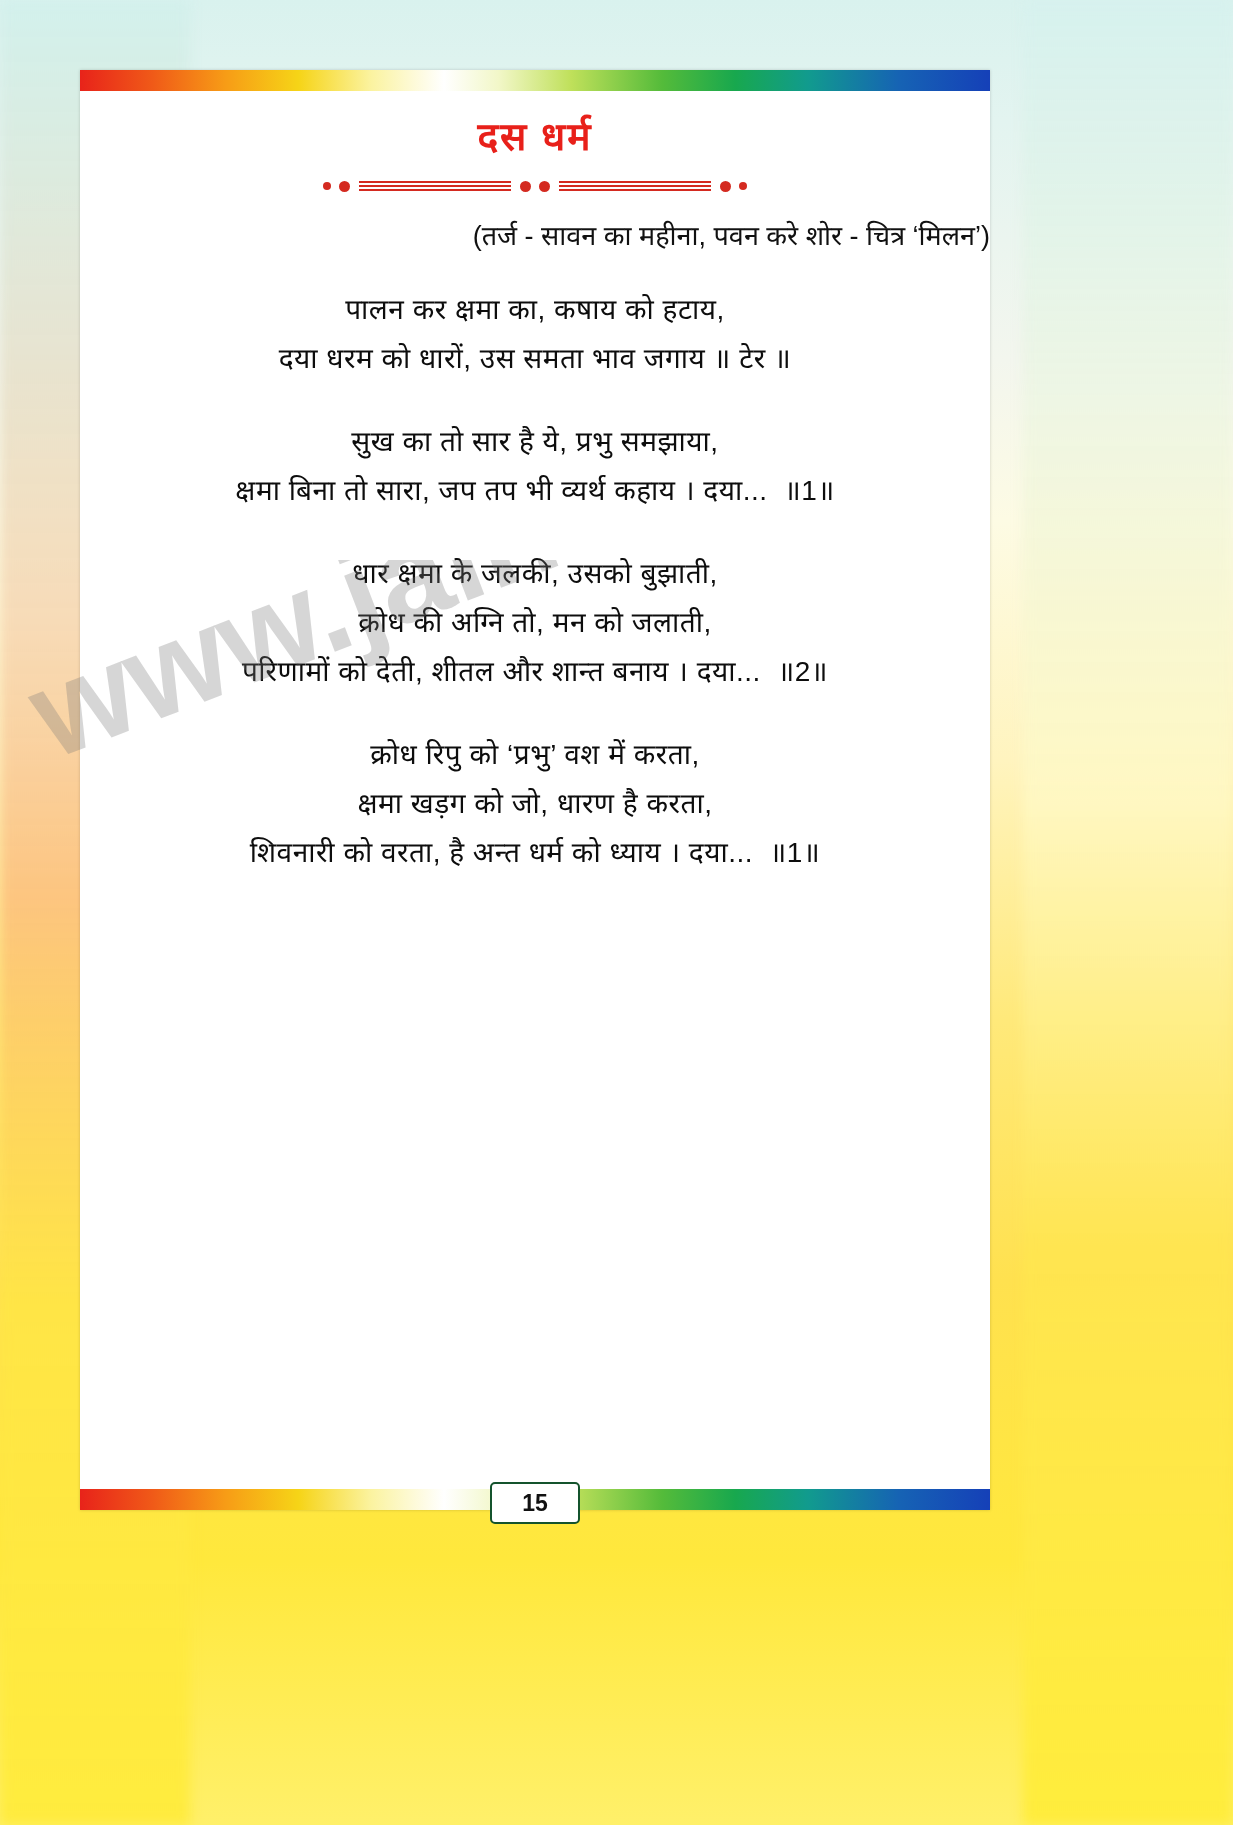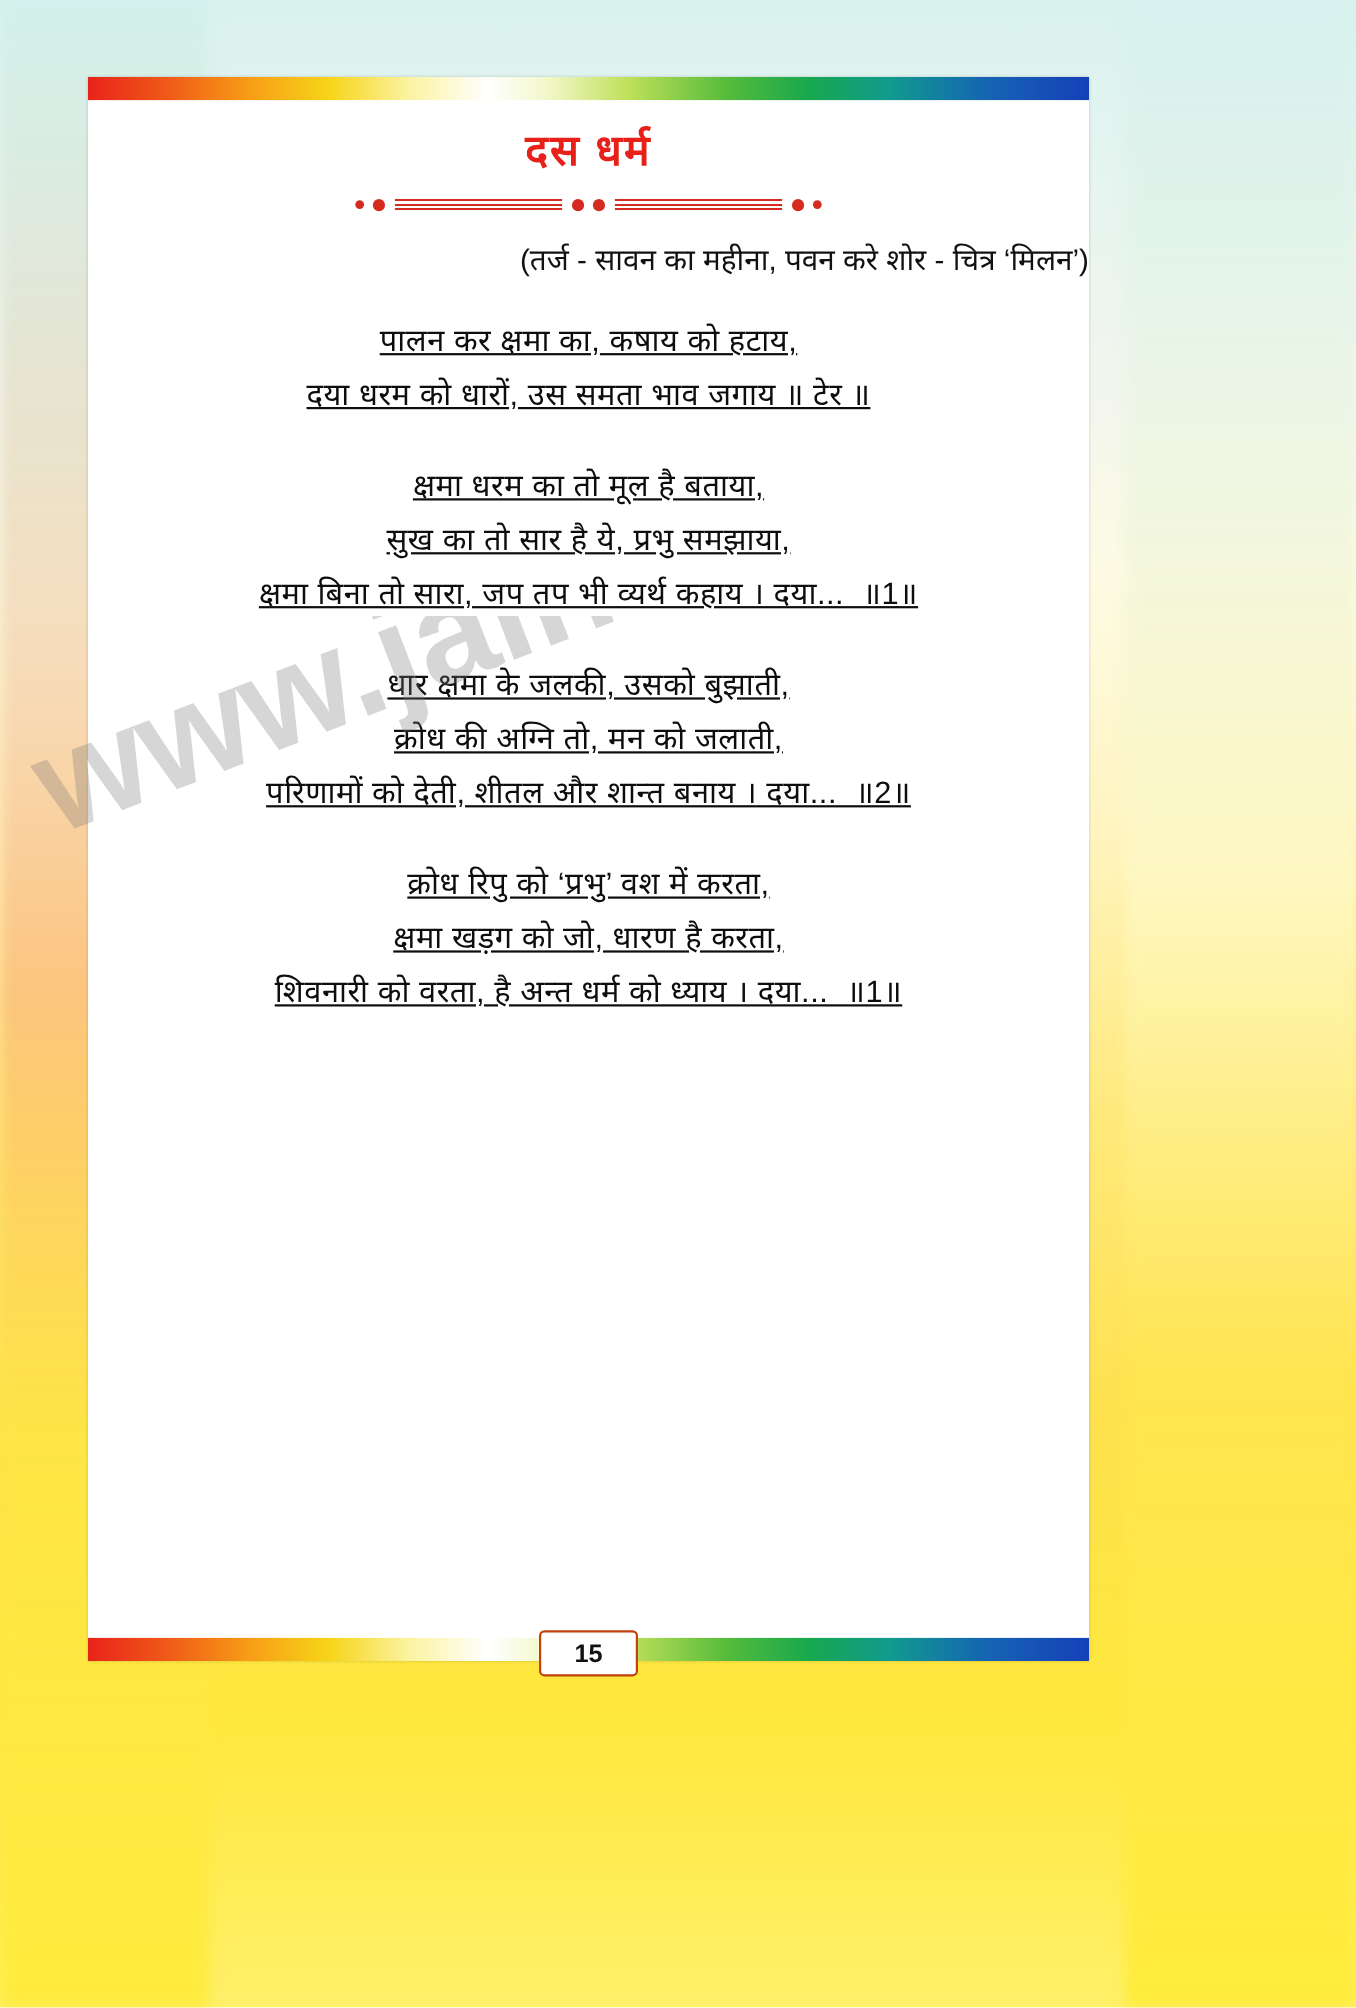--- a/index.html
+++ b/index.html
@@ -165,21 +165,20 @@
   .stanza {
     margin-bottom: 34px;
   }
   .line {
     font-size: 28px;
     line-height: 49px;
     color: #0d0d0d;
     letter-spacing: 0.5px;
     white-space: pre;
     font-family: "Liberation Sans", sans-serif;
-    text-decoration: underline;
   }
   .closing {
     position: absolute;
     top: 780px;
     left: 0;
     width: 910px;
     text-align: center;
     font-size: 26px;
     font-style: italic;
     color: #111;
@@ -187,21 +186,21 @@
 
   
   .page-num {
     position: absolute;
     bottom: -14px;
     left: 50%;
     transform: translateX(-50%);
     width: 86px;
     height: 38px;
     background: #ffffff;
-    border: 2px solid #c2410c;
+    border: 2px solid #14532d;
     border-radius: 5px;
     display: flex;
     align-items: center;
     justify-content: center;
     font-size: 23px;
     font-weight: bold;
     color: #111;
   }
 
   
@@ -252,21 +251,20 @@
   <div class="tune">(तर्ज - सावन का महीना, पवन करे शोर - चित्र ‘मिलन’)</div>
 
   <div class="lyrics">
 
     <div class="stanza">
       <div class="line">पालन कर क्षमा का, कषाय को हटाय,</div>
       <div class="line">दया धरम को धारों, उस समता भाव जगाय ॥ टेर ॥</div>
     </div>
 
     <div class="stanza">
-      <div class="line">क्षमा धरम का तो मूल है बताया,</div>
       <div class="line">सुख का तो सार है ये, प्रभु समझाया,</div>
       <div class="line">क्षमा बिना तो सारा, जप तप भी व्यर्थ कहाय । दया...  ॥1॥</div>
     </div>
 
     <div class="stanza">
       <div class="line">धार क्षमा के जलकी, उसको बुझाती,</div>
       <div class="line">क्रोध की अग्नि तो, मन को जलाती,</div>
       <div class="line">परिणामों को देती, शीतल और शान्त बनाय । दया...  ॥2॥</div>
     </div>
 

